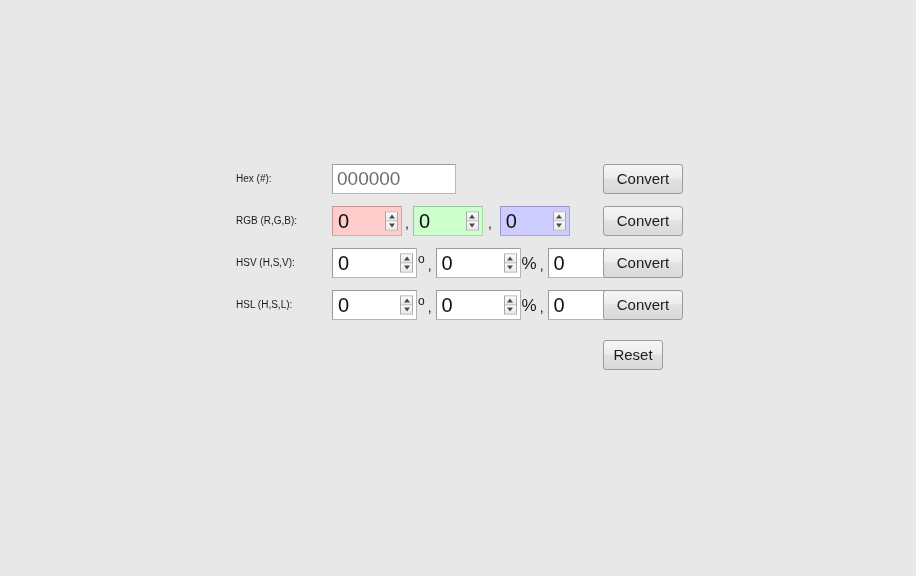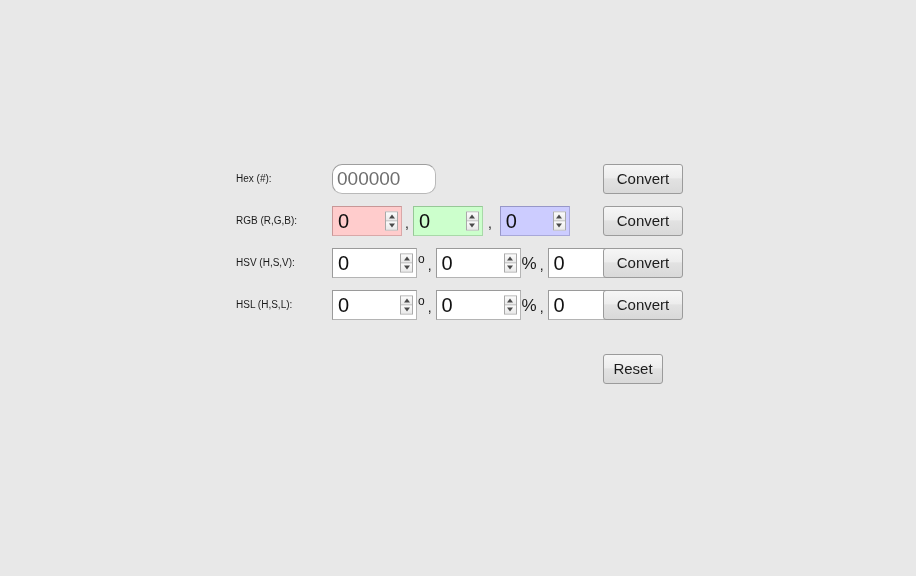--- a/index.html
+++ b/index.html
@@ -59,23 +59,22 @@
     background: #ffffff;
     font-family: "Liberation Sans", sans-serif;
     font-size: 19px;
     color: #717171;
     padding: 0 4px;
     outline: none;
     line-height: 28px;
   }
 
   .hex-input {
-    width: 104px;
+    width: 124px;
     color: #6e6e6e;
-    border-radius: 10px;
   }
 
   
   .spin {
     position: relative;
     box-sizing: border-box;
     height: 30px;
     border: 1px solid #b4b4b4;
     border-top-color: #9a9a9a;
     border-left-color: #9a9a9a;
@@ -177,21 +176,21 @@
     text-align: center;
   }
   .btn-convert { width: 80px; }
   .btn-reset { width: 60px; }
 
   .btn-col {
     position: absolute;
     left: 603px;
   }
   .btn-slot { height: 42px; display: flex; align-items: center; }
-  .btn-slot.preview { height: 58px; align-items: flex-end; }
+  .btn-slot.preview { height: 58px; }
 </style>
 </head>
 <body style="background: rgb(232, 232, 232);">
 
 <div id="app">
 
   <div class="form-wrap">
 
     <div class="row">
       <div class="row-label">Hex (#):</div>

